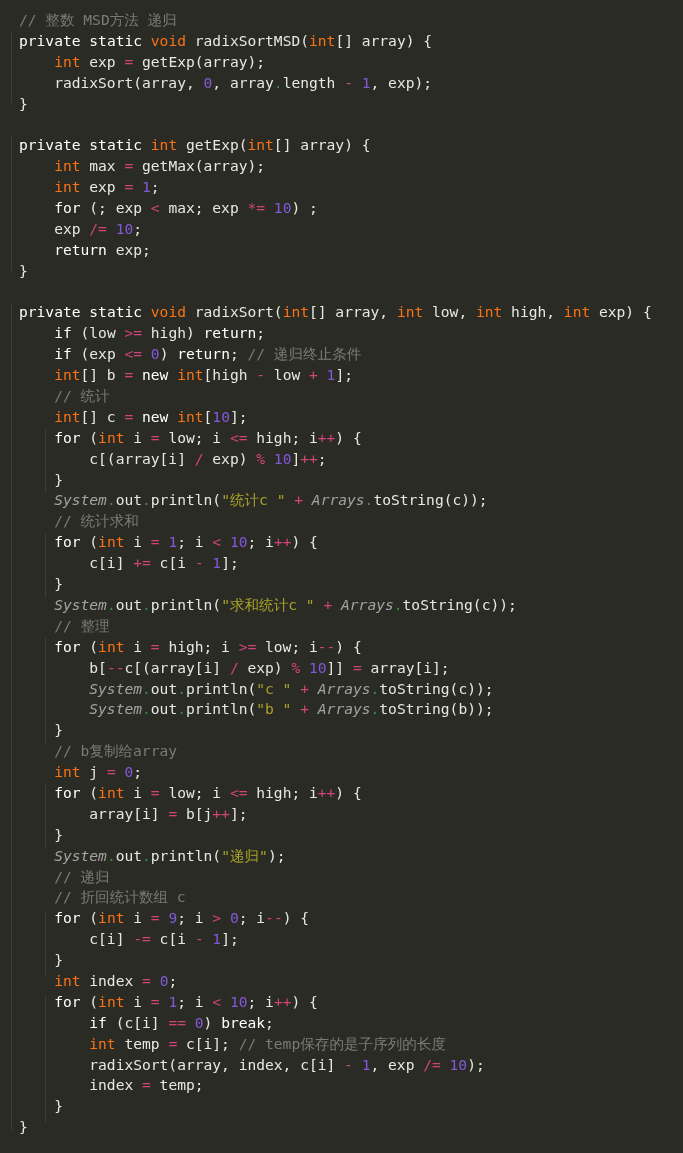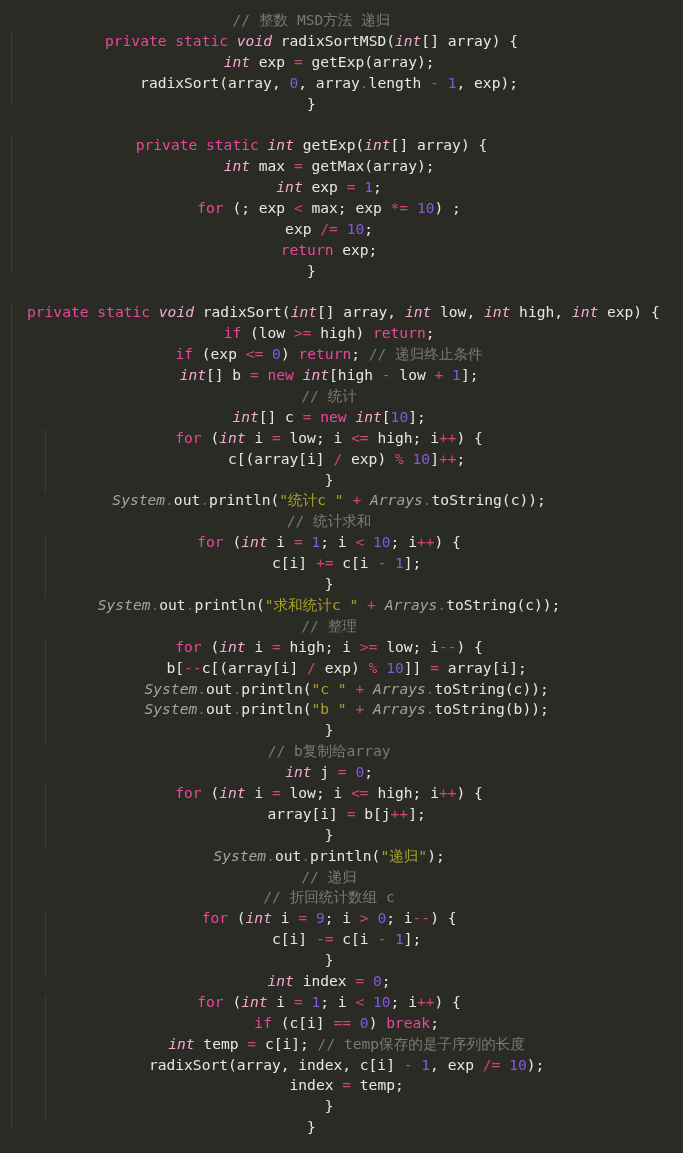--- a/index.html
+++ b/index.html
@@ -12,22 +12,21 @@
     height: 1153px;
     overflow: hidden;
     font-family: "DejaVu Sans Mono", "Liberation Mono", monospace;
   }
   #editor {
     position: relative;
     width: 596px;
     height: 1153px;
     background: #2b2b26;
     box-sizing: border-box;
-    padding: 10px 0 0 16px;
-    text-align: center;
+    padding: 10px 0 0 8px;
   }
   
   .guide {
     position: absolute;
     width: 1px;
     background: #3d3d36;
     z-index: 0;
   }
   #code {
     position: relative;
@@ -38,22 +37,22 @@
     font-size: 14.6px;
     line-height: 20.9px;
     white-space: pre;
     color: #e8e8e3;
     letter-spacing: 0px;
     -webkit-font-smoothing: antialiased;
   }
   .ln { display: block; height: 20.9px; }
 
   
-  .kw    { color: #ec4899; }            
-  .typ   { color: #f9a8d4; font-style: italic; }  
+  .kw    { color: #ffffff; }            
+  .typ   { color: #f97316; }  
   .cls   { color: #a3a3a3; font-style: italic; }  
   .num   { color: #8258d6; }            
   .str   { color: #a8a227; }            
   .cmt   { color: #7b7b72; }            
   .op    { color: #d2437a; }            
   .dot   { color: #3f8a3f; }            
   .pl    { color: #e8e8e3; }            
 </style>
 </head>
 <body>

